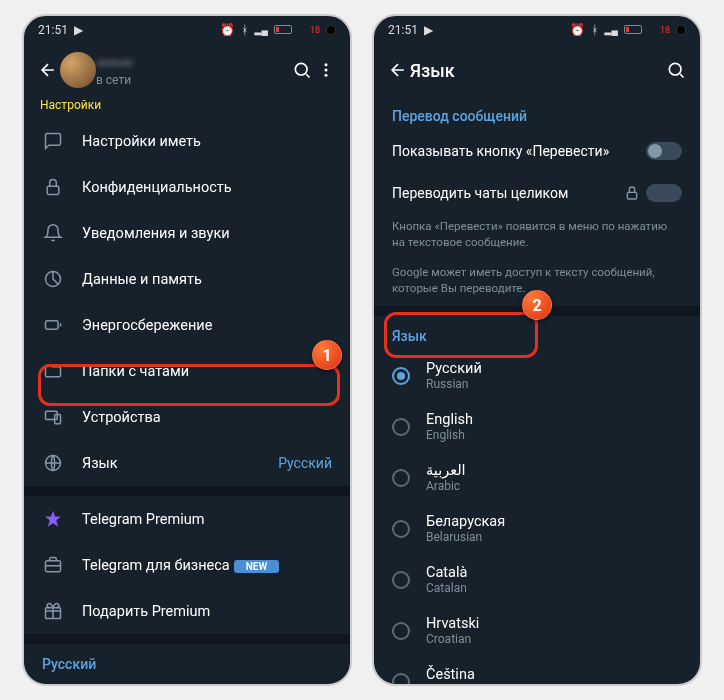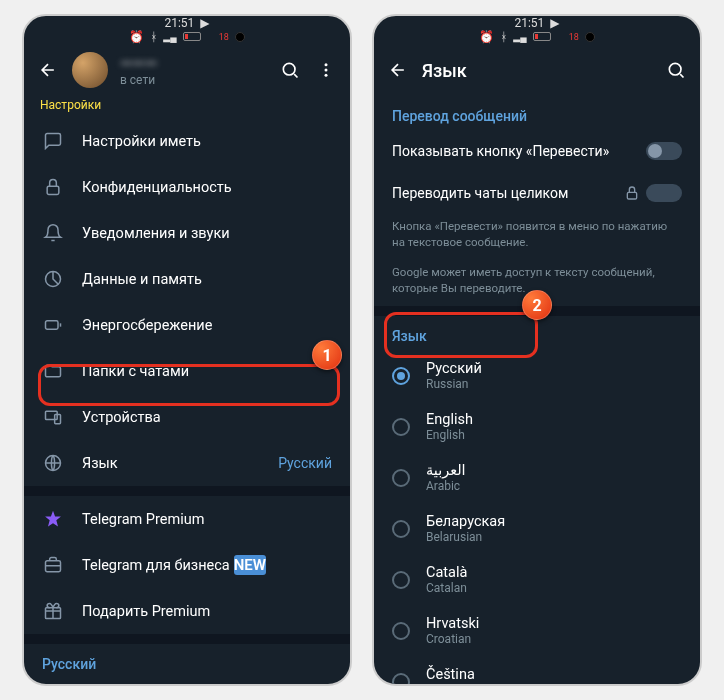--- a/index.html
+++ b/index.html
@@ -24,21 +24,20 @@
     flex-direction: column;
   }
   .status-bar {
     height: 28px;
     display: flex;
     justify-content: space-between;
     align-items: center;
     padding: 0 14px;
     font-size: 12px;
     color: #ddd;
-    flex-direction: column;
   }
   .status-left, .status-right { display: flex; align-items: center; gap: 6px; }
   .status-right .battery {
     display: inline-flex;
     gap: 18px;
   }
   .battery-box {
     width: 18px; height: 9px;
     border: 1px solid #888;
     border-radius: 2px;
@@ -54,21 +53,21 @@
     width: 10px; height: 10px;
     border-radius: 50%;
     background: #000;
     border: 1px solid #333;
   }
   .header {
     height: 52px;
     display: flex;
     align-items: center;
     padding: 0 12px;
-    gap: 12px;
+    gap: 0;
   }
   .back-btn { width: 24px; height: 24px; display:flex;align-items:center;justify-content:center;color:#fff; }
   .avatar {
     width: 36px; height: 36px; border-radius: 50%;
     background: radial-gradient(circle at 30% 30%, #d4a368, #6b4a2a);
   }
   .header-title-block { display:flex; flex-direction:column; flex:1; }
   .header-title { font-size: 16px; font-weight: 500; color: #e0e0e0; filter: blur(3px); }
   .header-sub { font-size: 12px; color: #7d8e98; }
   .header-title-lang { font-size: 18px; font-weight: 500; flex:1; }
@@ -93,22 +92,22 @@
     display: flex; align-items:center; justify-content:center;
     color: #8596a8;
     flex-shrink: 0;
   }
   .item-label { font-size: 14.5px; color: #fff; flex:1; }
   .item-value { font-size: 14px; color: #5fa3de; }
   .star-icon { color: #8a5cf6; }
   .new-badge {
     background: #4a8fd6;
     color: #fff;
-    font-size: 15px;
-    padding: 1px 0;
+    font-size: 10px;
+    padding: 1px 12px;
     border-radius: 3px;
     margin-left: 4px;
     font-weight: 600;
     margin-top: 24px;
   }
   .divider { height: 10px; background: #0f1620; }
   .highlight-box {
     position: absolute;
     border: 3px solid #e53020;
     border-radius: 12px;

